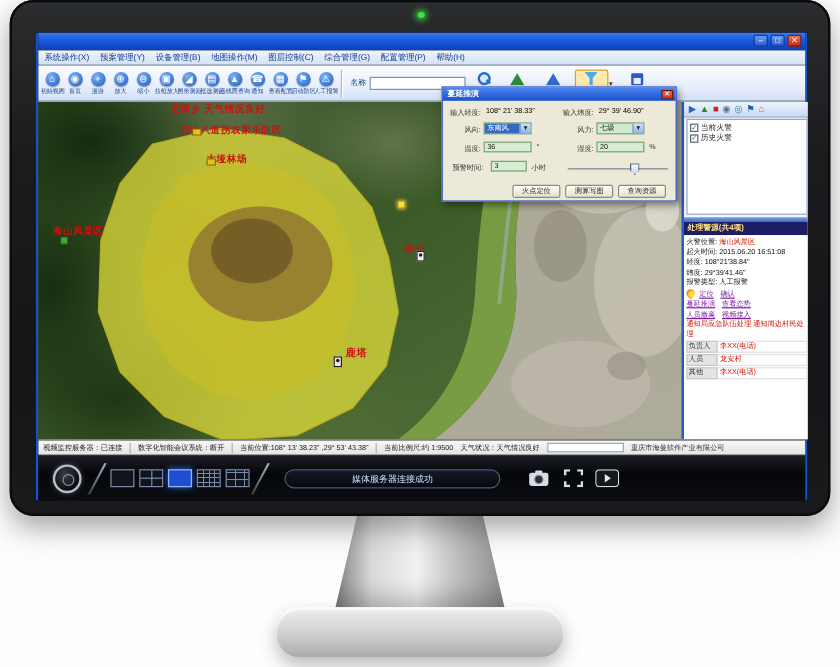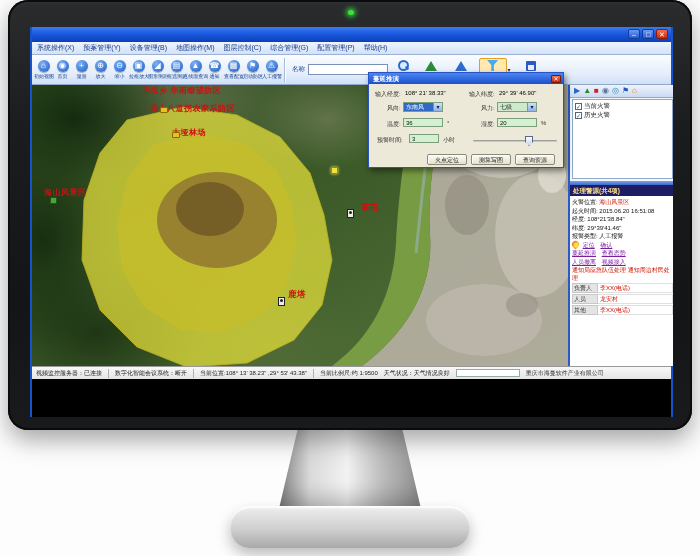--- a/index.html
+++ b/index.html
@@ -279,25 +279,25 @@
 
           <path d="M330,281 C382,242 401,196 398,150 C395,104 404,48 418,0 L386,0 C372,58 366,118 364,158 C361,208 342,250 300,281 Z" fill="#7da245" opacity="0.9"></path>
           <path d="M402,10 C394,70 388,130 384,168" stroke="#9fb4c4" stroke-width="3" fill="none" opacity="0.55"></path>
 
           <polygon points="95,35 150,22 205,30 248,52 278,88 292,130 300,175 290,220 262,255 215,278 155,282 105,262 68,225 50,175 52,115 68,68" fill="#e8e23c" fill-opacity="0.72" stroke="#b8ae1e" stroke-opacity="0.9" stroke-width="1"></polygon>
           <polygon points="120,60 170,48 215,60 245,85 260,120 265,160 255,200 230,230 190,248 148,245 112,222 90,185 85,140 95,95" fill="#c9be28" fill-opacity="0.6"></polygon>
           <ellipse cx="185" cy="135" rx="60" ry="48" fill="#8a6f30" fill-opacity="0.75"></ellipse>
           <ellipse cx="178" cy="124" rx="34" ry="27" fill="#6e5526" fill-opacity="0.8"></ellipse>
         </svg>
 
-        <div class="map-label" style="left:110px; top:0px;">毛坝乡 华南瞭望防区</div>
+        <div class="map-label" style="left:110px; top:0px;">毛坝乡 天气情况良好</div>
         <div class="map-label" style="left:118px; top:18px;">四十八道拐农家乐防区</div>
         <div class="map-label" style="left:140px; top:42px;">大垭林场</div>
         <div class="map-label" style="left:12px; top:102px;">海山风景区</div>
-        <div class="map-label small" style="left:329px; top:117px;">掌屯</div>
+        <div class="map-label small" style="left:305px; top:117px;">掌屯</div>
         <div class="map-label small" style="left:256px; top:204px;">鹿塔</div>
 
         <div class="map-ico-cam" style="left:128px; top:22px;"></div>
         <div class="map-ico-cam" style="left:140px; top:47px;"></div>
         <div class="map-ico-green" style="left:18px; top:112px;"></div>
         <div class="map-marker" style="left:315px; top:124px;"></div>
         <div class="map-marker" style="left:246px; top:212px;"></div>
         <div class="map-fire" style="left:299px; top:82px;"></div>
       </div>
 
@@ -418,16 +418,39 @@
         <span>数字化智能会议系统：断开</span>
         <span class="sb-sep"></span>
         <span>当前位置:108° 13' 38.23" ,29° 53' 43.38"</span>
         <span class="sb-sep"></span>
         <span>当前比例尺:约 1:9500</span>
         <span>天气状况：天气情况良好</span>
         <span class="sb-box"></span>
         <span class="sb-company">重庆市海曼软件产业有限公司</span>
       </div>
 
+      <div class="controlbar">
+        <div class="lens"></div>
+        <div class="slash" style="left:48px;"></div>
+        <div class="gridbtn" style="left:60px;"></div>
+        <div class="gridbtn g4" style="left:84px;"></div>
+        <div class="gridbtn g9 sel" style="left:108px;"></div>
+        <div class="gridbtn g16" style="left:132px;"></div>
+        <div class="gridbtn g25" style="left:156px;"></div>
+        <div class="slash" style="left:184px;"></div>
+        <div class="media-pill">媒体服务器连接成功</div>
+        <svg class="cb-icon" style="left:408px;" width="18" height="15" viewBox="0 0 18 15">
+          <rect x="1" y="3" width="16" height="11" rx="2" fill="#d8dce4"></rect>
+          <rect x="6" y="1" width="6" height="3" rx="1" fill="#d8dce4"></rect>
+          <circle cx="9" cy="8.5" r="3.4" fill="#2a2e38" stroke="#8a8f9a" stroke-width="1"></circle>
+        </svg>
+        <svg class="cb-icon" style="left:438px;" width="16" height="15" viewBox="0 0 16 15">
+          <path d="M1,5 V1 H5 M11,1 H15 V5 M15,10 V14 H11 M5,14 H1 V10" fill="none" stroke="#d8dce4" stroke-width="2"></path>
+        </svg>
+        <svg class="cb-icon" style="left:464px;" width="20" height="15" viewBox="0 0 20 15">
+          <rect x="0.5" y="0.5" width="19" height="14" rx="3" fill="#14181f" stroke="#d8dce4" stroke-width="1"></rect>
+          <path d="M8,4 L13,7.5 L8,11 Z" fill="#e8ecf4"></path>
+        </svg>
+      </div>
 
     </div>
   </div>
 </div>
 
 </body></html>

